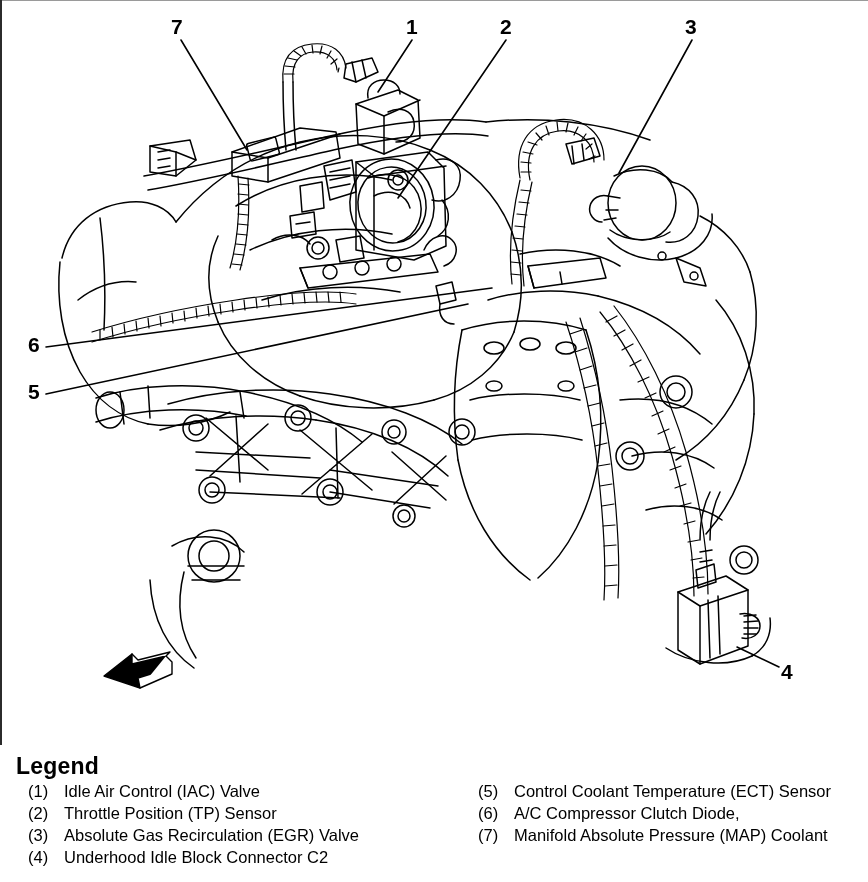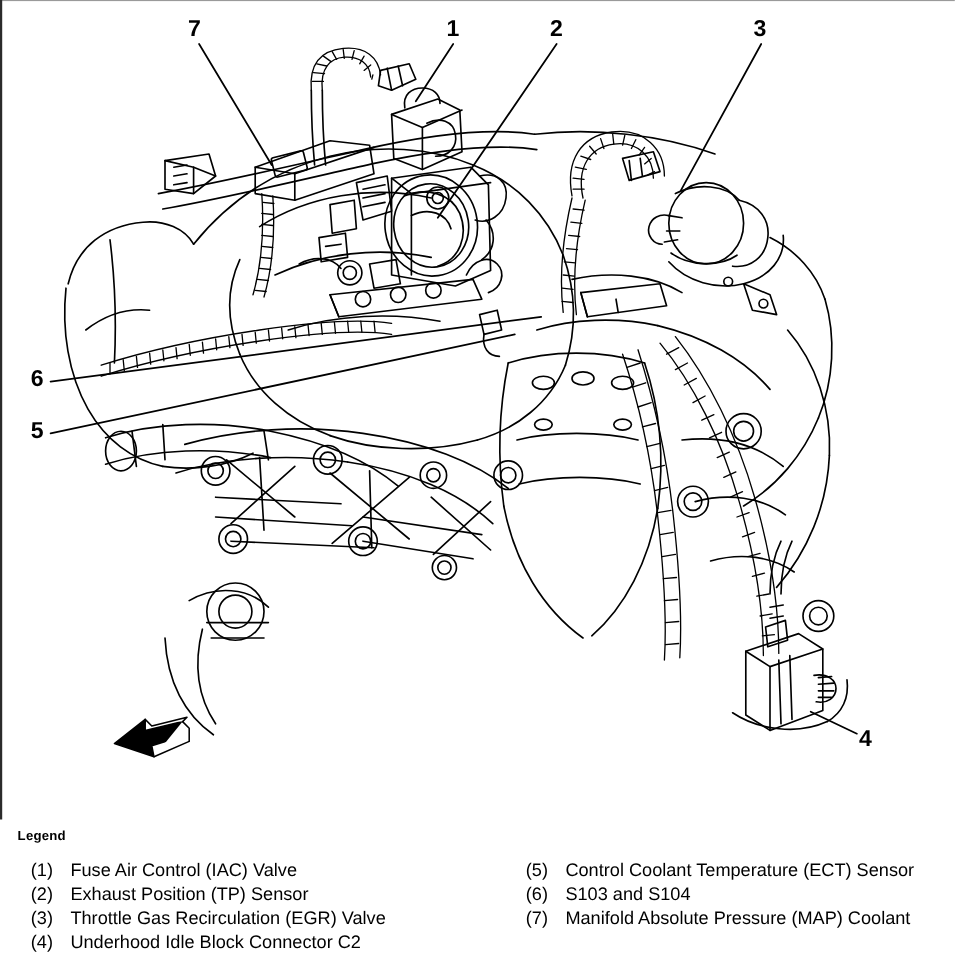--- a/index.html
+++ b/index.html
@@ -25,21 +25,21 @@
     position:absolute;
     font-family:"Liberation Sans","DejaVu Sans",sans-serif;
     font-weight:bold;font-size:21px;line-height:21px;
     color:#000;letter-spacing:0;white-space:nowrap;
   }
 
   
   #legend{position:absolute;left:0;top:745px;width:868px;height:137px;}
   .legend-title{
     position:absolute;left:16px;top:8px;
-    font-size:12px;font-weight:bold;letter-spacing:.2px;
+    font-size:23px;font-weight:bold;letter-spacing:.2px;
   }
   .legend-col{position:absolute;top:36px;}
   .legend-col.left{left:28px;width:440px;}
   .legend-col.right{left:478px;width:390px;}
   .legend-item{
     display:flex;align-items:flex-start;
     font-size:16.5px;line-height:21px;margin-bottom:1px;
     white-space:nowrap;
   }
   .legend-num{width:36px;flex:0 0 36px;}
@@ -335,45 +335,45 @@
   <div class="callout" style="left:28px;top:334px;">6</div>
   <div class="callout" style="left:28px;top:381px;">5</div>
   <div class="callout" style="left:781px;top:661px;">4</div>
 
   <div id="legend">
     <div class="legend-title">Legend</div>
 
     <div class="legend-col left">
       <div class="legend-item">
         <span class="legend-num">(1)</span>
-        <span class="legend-text">Fuse Air Control (IAC) Valve</span>
+        <span class="legend-text">Idle Air Control (IAC) Valve</span>
       </div>
       <div class="legend-item">
         <span class="legend-num">(2)</span>
-        <span class="legend-text">Exhaust Position (TP) Sensor</span>
+        <span class="legend-text">Throttle Position (TP) Sensor</span>
       </div>
       <div class="legend-item">
         <span class="legend-num">(3)</span>
-        <span class="legend-text">Throttle Gas Recirculation (EGR) Valve</span>
+        <span class="legend-text">Absolute Gas Recirculation (EGR) Valve</span>
       </div>
       <div class="legend-item">
         <span class="legend-num">(4)</span>
         <span class="legend-text">Underhood Idle Block Connector C2</span>
       </div>
     </div>
 
     <div class="legend-col right">
       <div class="legend-item">
         <span class="legend-num">(5)</span>
         <span class="legend-text">Control Coolant Temperature (ECT) Sensor</span>
       </div>
       <div class="legend-item">
         <span class="legend-num">(6)</span>
         <span class="legend-text">
-          <span class="cont">S103 and S104</span>
+          <span>A/C Compressor Clutch Diode,</span>
         </span>
       </div>
       <div class="legend-item">
         <span class="legend-num">(7)</span>
         <span class="legend-text">Manifold Absolute Pressure (MAP) Coolant</span>
       </div>
     </div>
   </div>
 
 </div>

